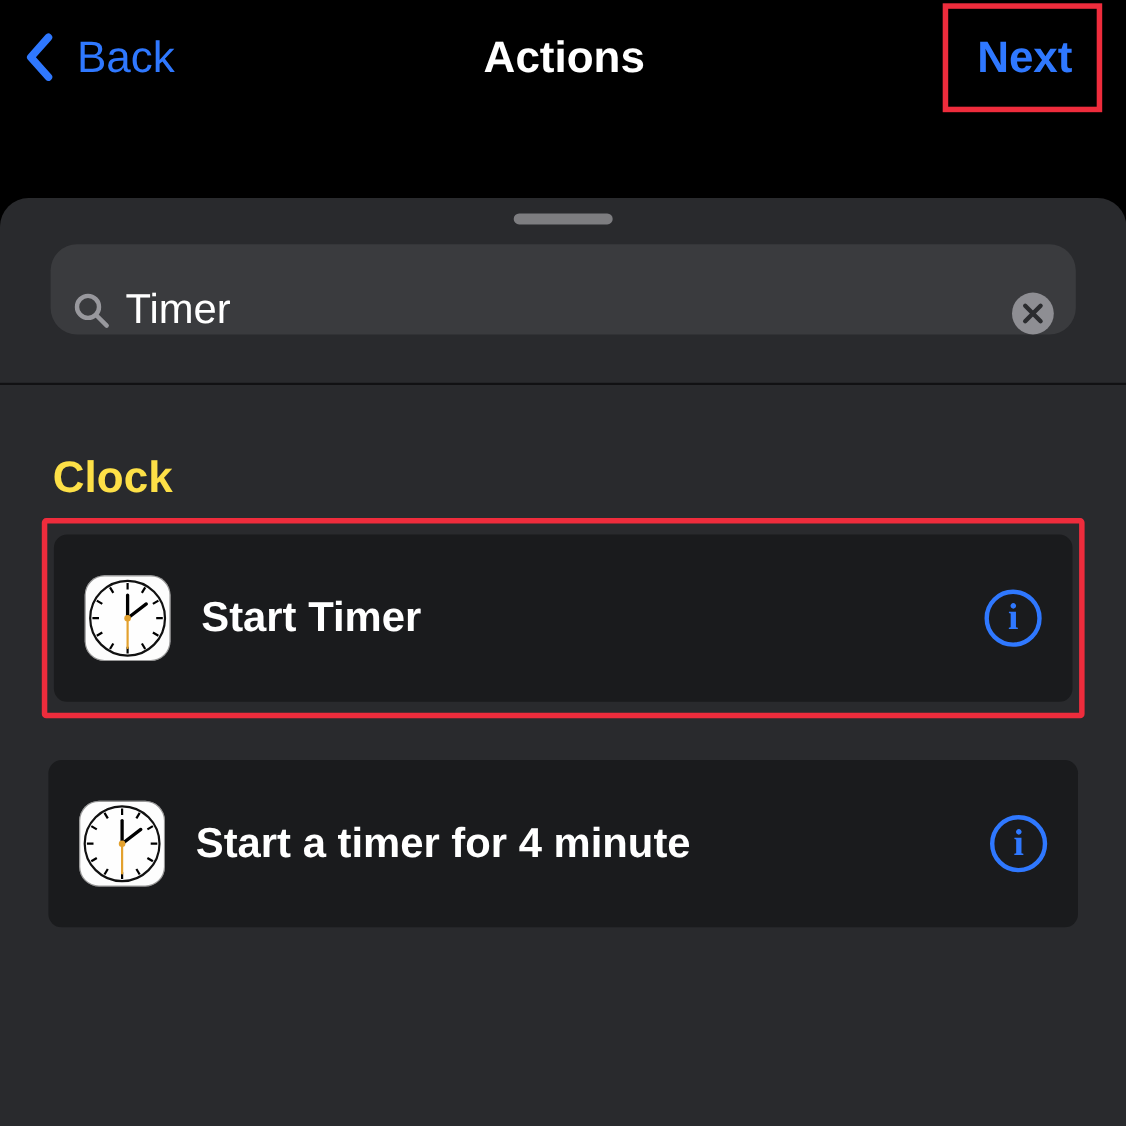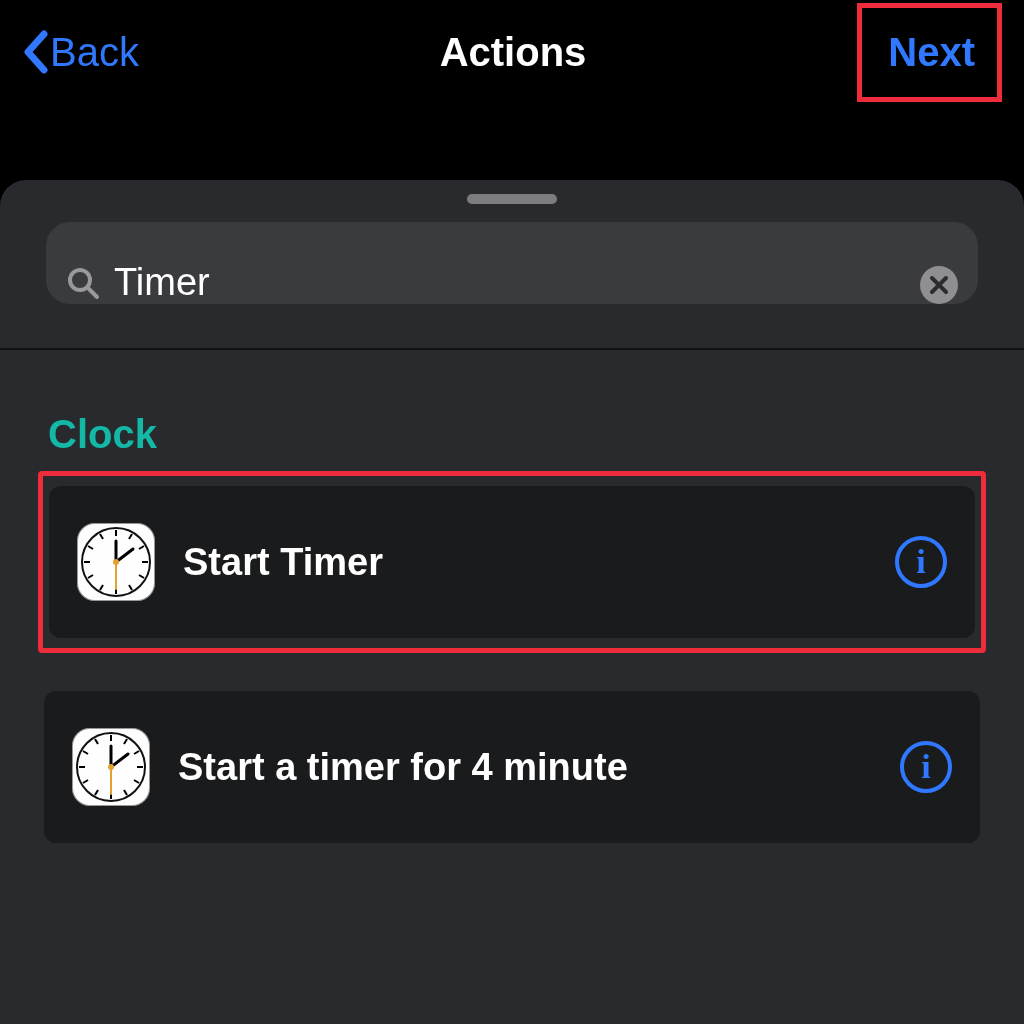--- a/index.html
+++ b/index.html
@@ -10,21 +10,21 @@
   .navbar {
     display: flex;
     align-items: center;
     justify-content: space-between;
     height: 104px;
     padding: 0 22px;
   }
   .back-btn {
     display: flex;
     align-items: center;
-    gap: 0;
+    gap: 20px;
     color: #2f78ff;
     font-size: 40px;
     font-weight: 400;
     cursor: pointer;
   }
   .back-chevron svg { display: block; }
   .nav-title {
     position: absolute;
     left: 2px; right: 0;
     text-align: center;
@@ -100,21 +100,21 @@
   .separator {
     height: 2px;
     background: #111113;
     margin-top: 44px;
   }
 
   .section {
     padding: 0 44px;
   }
   .section-title {
-    color: #14b8a6;
+    color: #fde047;
     font-size: 40px;
     font-weight: 700;
     margin: 62px 0 24px 4px;
   }
 
   .action-row {
     background: #1a1b1d;
     border-radius: 12px;
     height: 152px;
     display: flex;

